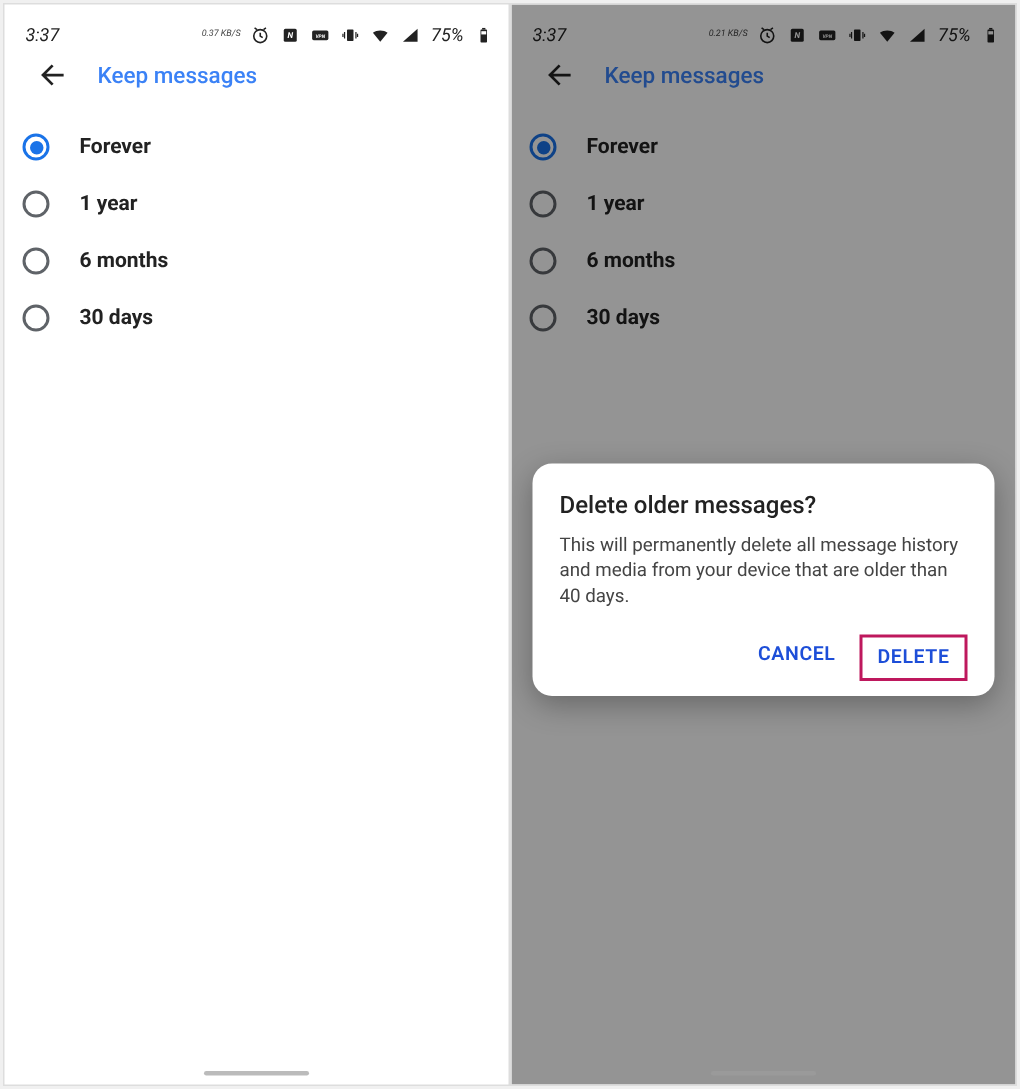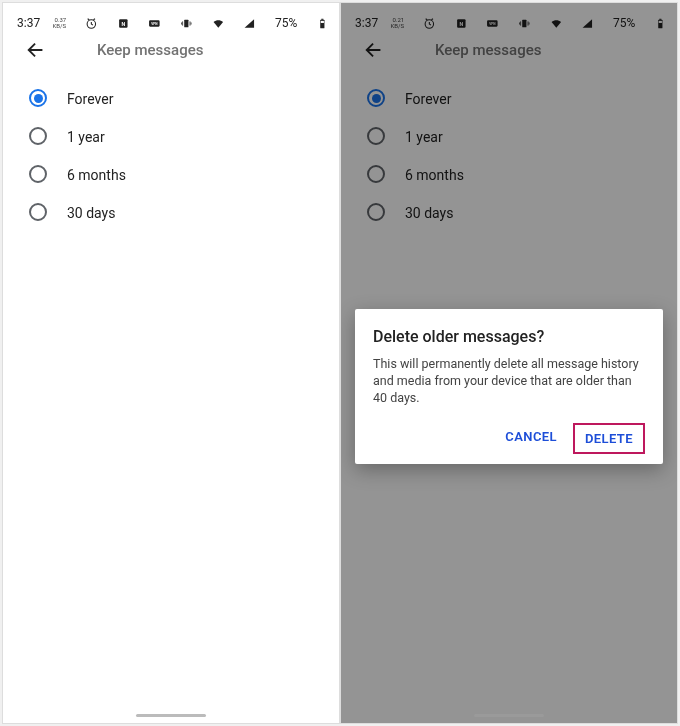--- a/index.html
+++ b/index.html
@@ -1,37 +1,37 @@
 <!DOCTYPE html>
 <html><head>
 <meta charset="utf-8">
 <style>
   * { box-sizing: border-box; margin: 0; padding: 0; }
   body { font-family: Roboto, Arial, sans-serif; background: #fff; }
   .wrap { display: flex; width: 680px; height: 726px; background: #f0f0f0; }
   .phone { position: relative; width: 338px; height: 722px; background: #fff; border: 1px solid #ddd; margin: 2px 0 2px 2px; overflow: hidden; }
   .phone + .phone { margin-left: 0; }
   .scrim { position: absolute; inset: 0; background: rgba(0,0,0,0.42); }
-  .status { display: flex; align-items: center; justify-content: space-between; padding: 16px 10px 2px 14px; height: 26px; font-size: 12px; color: #222; }
-  .status .right { display: flex; align-items: center; gap: 19px; }
+  .status { display: flex; align-items: center; justify-content: space-between; padding: 16px 10px 2px 14px; height: 26px; font-size: 12px; color: #222; font-style: italic; }
+  .status .right { display: flex; align-items: center; gap: 7px; }
   .status .kbps { font-size: 6px; line-height: 6px; text-align: right; color: #444; }
   .ic { display: inline-flex; width: 13px; height: 13px; }
   .ic svg { width: 100%; height: 100%; }
   .appbar { display: flex; align-items: center; gap: 18px; padding: 10px 18px 14px 22px; }
   .back-ic { width: 22px; height: 22px; display: flex; align-items: center; justify-content: center; }
-  .title { font-size: 15px; font-weight: 500; color: #737373; margin-left: 32px; }
+  .title { font-size: 15px; font-weight: 500; color: #3b82f6; }
   .list { padding: 4px 0; }
-  .opt { display: flex; align-items: flex-end; gap: 20px; padding: 10px 26px; cursor: pointer; }
+  .opt { display: flex; align-items: center; gap: 20px; padding: 10px 12px; cursor: pointer; font-weight: bold; }
   .radio { width: 18px; height: 18px; border: 2px solid #5f6368; border-radius: 50%; display: flex; align-items: center; justify-content: center; flex-shrink: 0; }
   .radio.sel { border-color: #1a73e8; }
   .radio.sel::after { content: ""; width: 9px; height: 9px; background: #1a73e8; border-radius: 50%; }
   .opt-label { font-size: 14px; color: #222; }
   .navpill { position: absolute; bottom: 6px; left: 50%; transform: translateX(-50%); width: 70px; height: 3px; background: #bbb; border-radius: 2px; }
   .navpill.darkish { background: #9a9a9a; }
-  .dialog { position: absolute; left: 14px; right: 14px; top: 306px; background: #fff; border-radius: 2px; box-shadow: 0 6px 20px rgba(0,0,0,0.3); padding: 18px 18px 10px 18px; }
+  .dialog { position: absolute; left: 14px; right: 14px; top: 306px; background: #fff; border-radius: 13px; box-shadow: 0 6px 20px rgba(0,0,0,0.3); padding: 18px 18px 10px 18px; }
   .dlg-title { font-size: 16px; font-weight: 500; color: #222; margin-bottom: 10px; }
   .dlg-body { font-size: 12.5px; color: #444; line-height: 1.35; }
   .dlg-actions { display: flex; justify-content: flex-end; gap: 6px; margin-top: 16px; }
   .dlg-btn { font-size: 13px; font-weight: 600; color: #1d4ed8; padding: 6px 10px; letter-spacing: 0.4px; cursor: pointer; }
   .hl { border: 2px solid #be185d; }
 </style>
 </head>
 <body>
 
 <div class="wrap">

